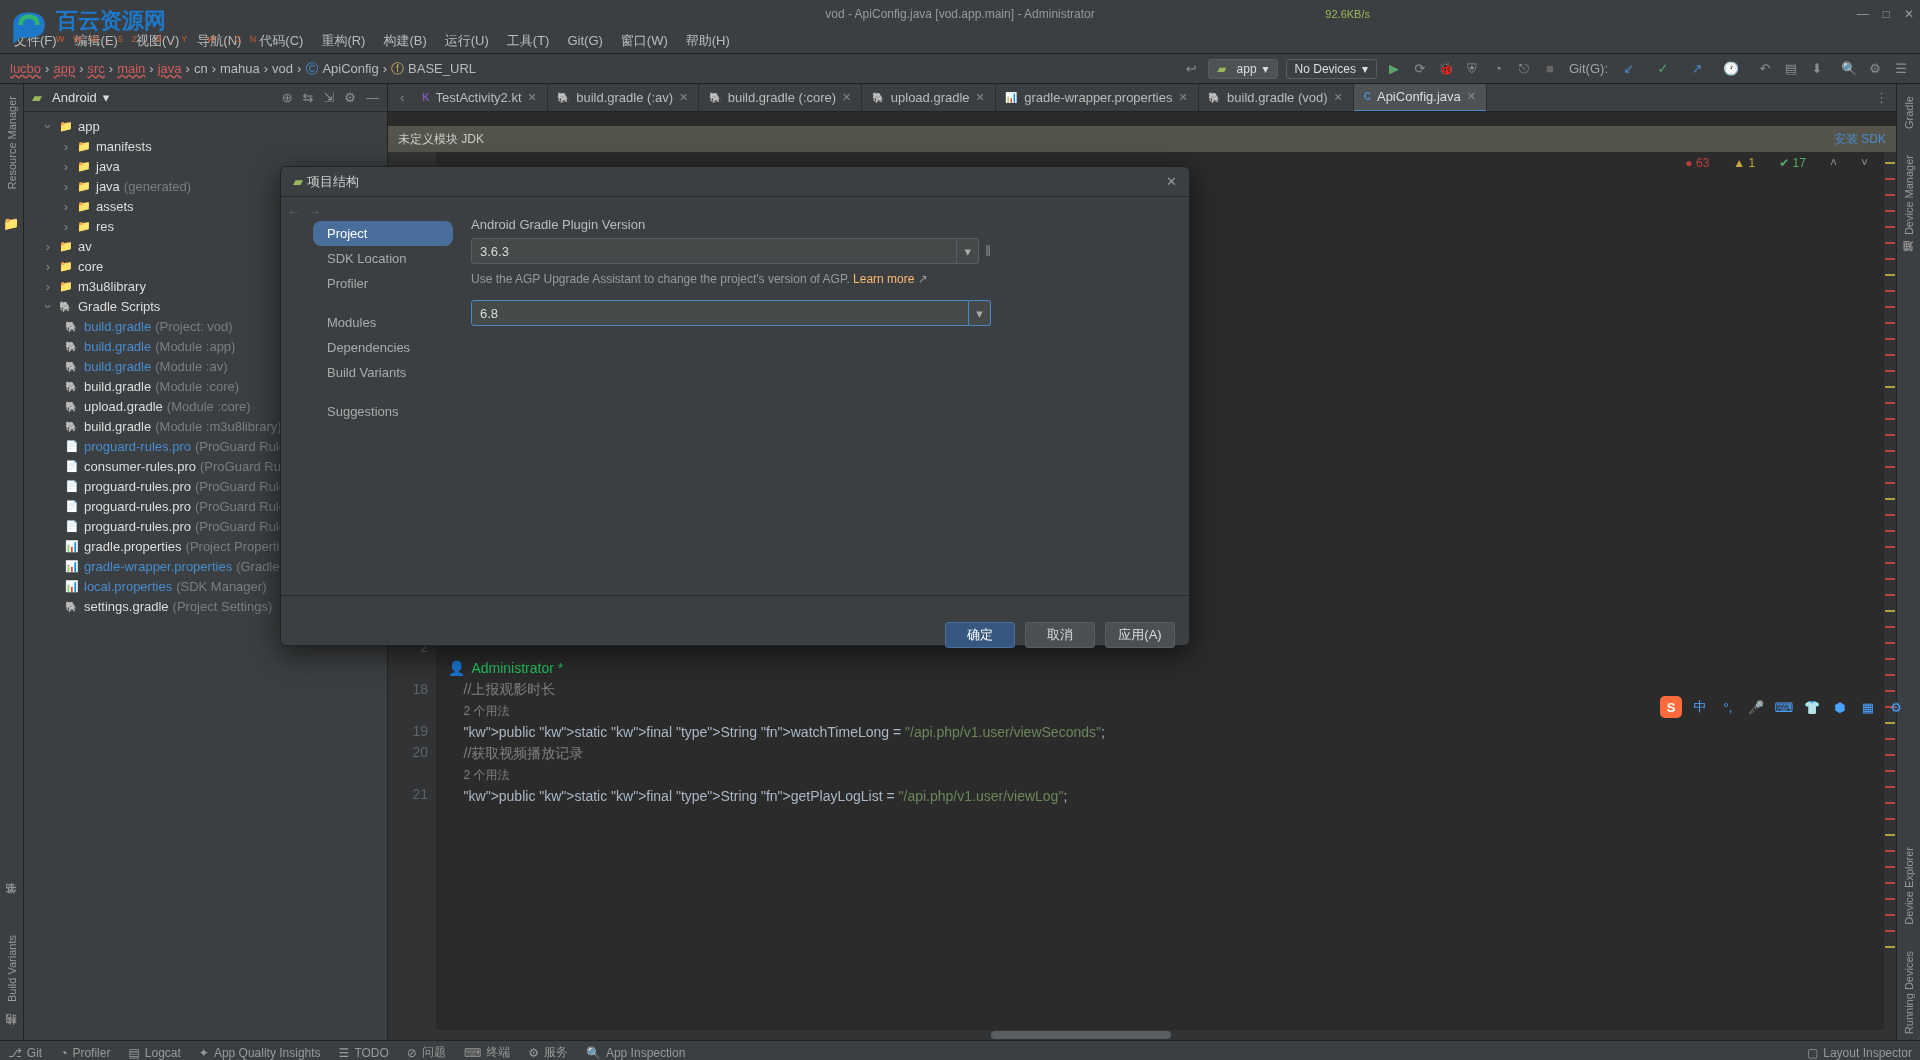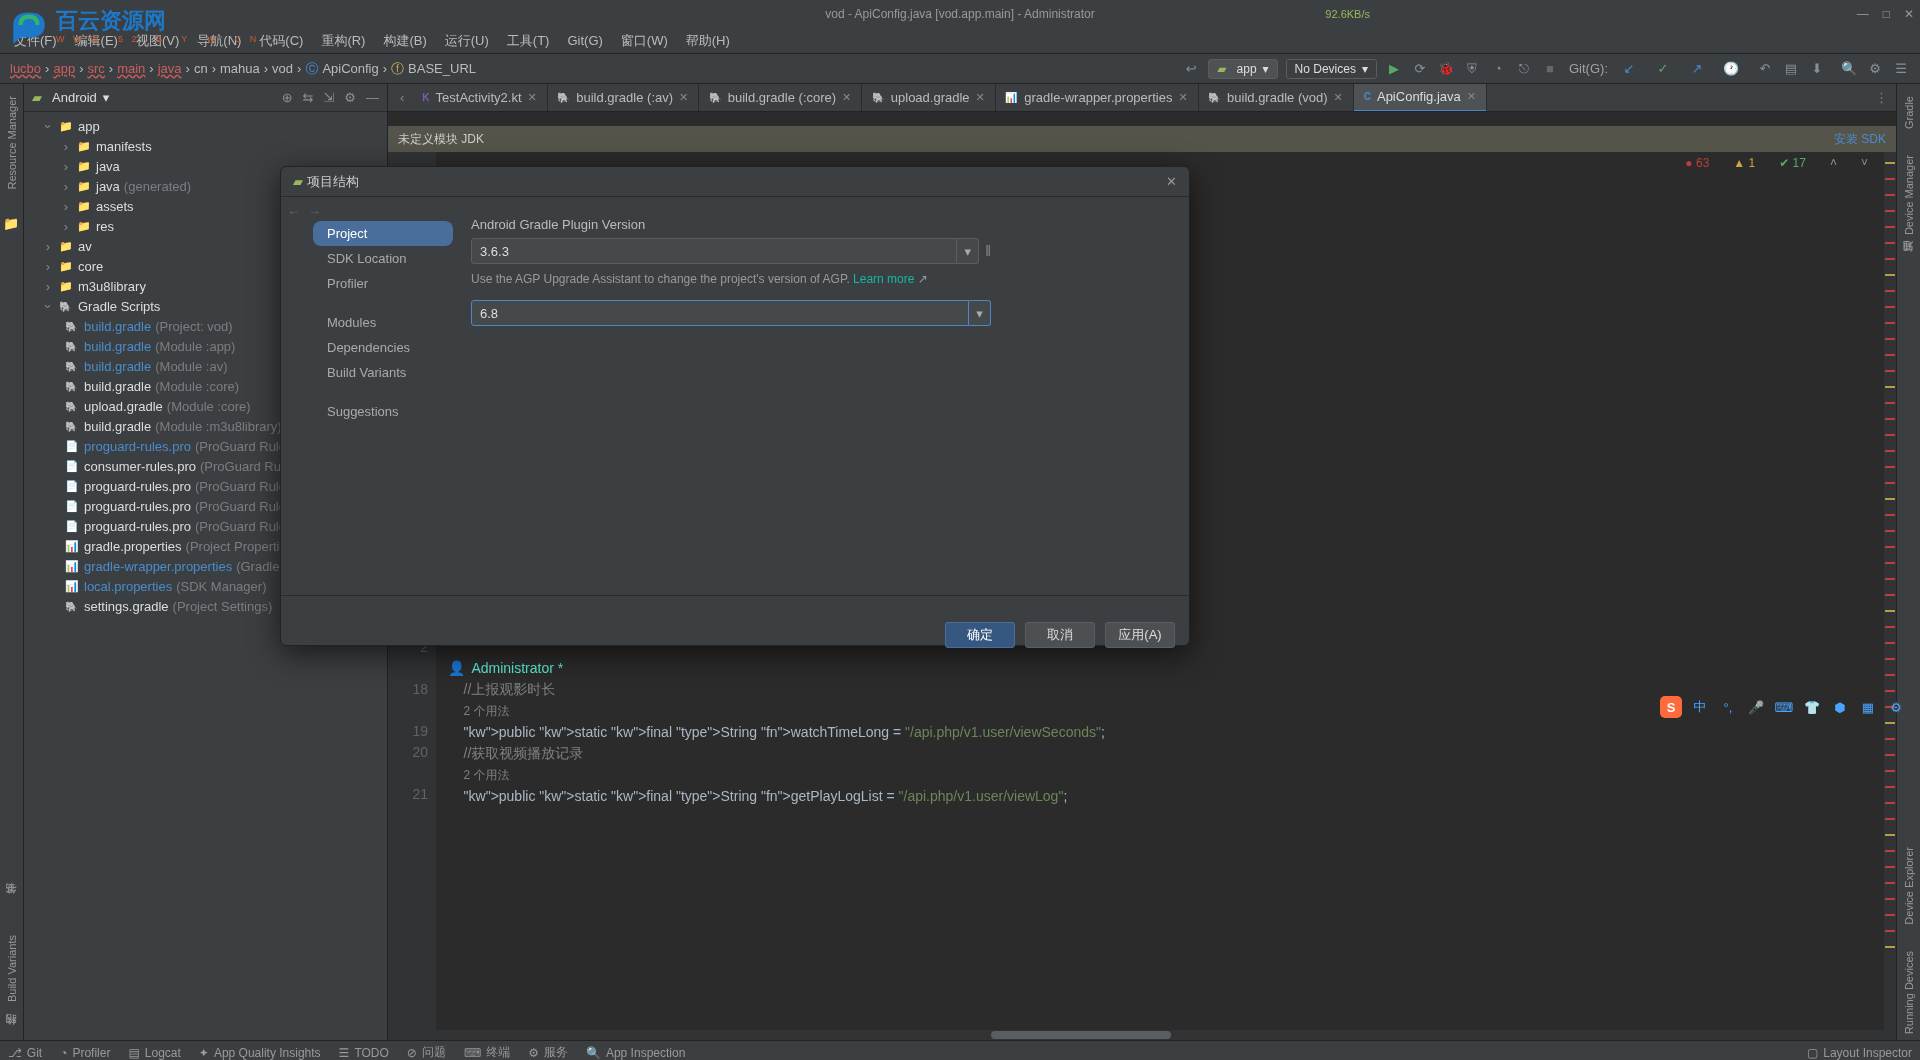--- a/index.html
+++ b/index.html
@@ -51,21 +51,21 @@
 .tab .ic-c { color: #498ccd; font-weight: bold; font-size: 10px; }
 .tab .ic-p { color: #d0a85c; font-size: 10px; }
 .banner { height: 26px; background: #55544a; display: flex; align-items: center; padding: 0 10px; color: #ccc; font-size: 12px; margin-top: 14px; }
 .banner .install { color: #498ccd; margin-left: auto; cursor: pointer; }
 .editor { flex: 1; display: flex; position: relative; font-family: "Consolas", monospace; font-size: 14px; }
 .gutter { width: 48px; background: #313335; color: #606366; text-align: right; padding: 2px 8px 0 0; line-height: 21px; }
 .code { flex: 1; padding: 2px 0 0 12px; line-height: 21px; white-space: pre; color: #a9b7c6; }
 .code .str { color: #6a8759; }
 .code .cmt { color: #808080; }
 .code .usage { color: #808080; font-size: 12px; }
-.code .author { color: #5eead4; }
+.code .author { color: #22c55e; }
 .code .auth-ic { color: #888; margin-right: 6px; }
 .err-strip { position: absolute; right: 0; top: 0; width: 12px; height: 100%; background: #313335; }
 .err-strip .mark { position: absolute; right: 1px; width: 10px; height: 2px; }
 .err-strip .red { background: #bc3f3c; }
 .err-strip .yel { background: #b2a040; }
 .insp-bar { position: absolute; right: 28px; top: 4px; display: flex; gap: 24px; align-items: center; font-size: 12px; z-index: 1; }
 .insp-bar .ierr { color: #bc3f3c; }
 .insp-bar .iwarn { color: #c9a53b; }
 .insp-bar .iok { color: #59a869; }
 .insp-bar .nav { color: #8a8f96; cursor: pointer; }
@@ -85,21 +85,21 @@
 .dlg-side .sitem.sel { background: #4a6e9b; color: #fff; }
 .dlg-main { flex: 1; padding: 14px 18px; }
 .dlg-lbl { color: #bbb; font-size: 13px; margin-bottom: 6px; margin-top: 6px; }
 .dlg-combo { display: flex; align-items: center; width: 520px; }
 .dlg-combo input { flex: 1; background: #45494a; border: 1px solid #5a5e63; color: #ddd; padding: 3px 8px; font-size: 13px; height: 26px; border-radius: 3px 0 0 3px; outline: none; }
 .dlg-combo .arrow { width: 22px; height: 26px; background: #45494a; border: 1px solid #5a5e63; border-left: none; display: flex; align-items: center; justify-content: center; color: #aaa; border-radius: 0 3px 3px 0; }
 .dlg-combo.foc input { border-color: #4a88c7; }
 .dlg-combo.foc .arrow { border-color: #4a88c7; }
 .dlg-combo .ext { margin-left: 6px; color: #888; font-size: 14px; }
 .dlg-hint { color: #999; font-size: 12px; margin: 8px 0 14px 0; }
-.dlg-hint a { color: #14b8a6; text-decoration: none; }
+.dlg-hint a { color: #fdba74; text-decoration: none; }
 .dlg-btns { height: 50px; display: flex; align-items: center; justify-content: flex-end; padding: 0 14px; gap: 10px; border-top: 1px solid #2b2b2b; }
 .dlg-btn { min-width: 70px; height: 26px; border-radius: 3px; display: flex; align-items: center; justify-content: center; font-size: 13px; cursor: pointer; padding: 0 12px; margin-top: 28px; }
 .dlg-btn.primary { background: #365880; color: #fff; border: 1px solid #4a6e9b; }
 .dlg-btn.normal { background: #4c5052; color: #ddd; border: 1px solid #5a5e63; }
 .logo-ov { position: absolute; left: 8px; top: 4px; z-index: 50; display: flex; align-items: center; gap: 6px; }
 .logo-ov .t1 { font-weight: bold; font-size: 22px; color: #1d78c9; }
 .logo-ov .t2 { font-size: 9px; color: #cc5c2f; letter-spacing: 3px; margin-top: -2px; }
 .ime-bar { position: absolute; right: 8px; top: 692px; display: flex; gap: 8px; align-items: center; background: rgba(60,63,65,0.0); padding: 4px 6px; z-index: 40; }
 .ime-bar .chip { width: 20px; height: 20px; display: flex; align-items: center; justify-content: center; color: #4aa3ff; font-size: 13px; }
 .ime-bar .sogou { width: 22px; height: 22px; background: #ff6a3c; border-radius: 5px; color: #fff; font-weight: bold; display: flex; align-items: center; justify-content: center; }

